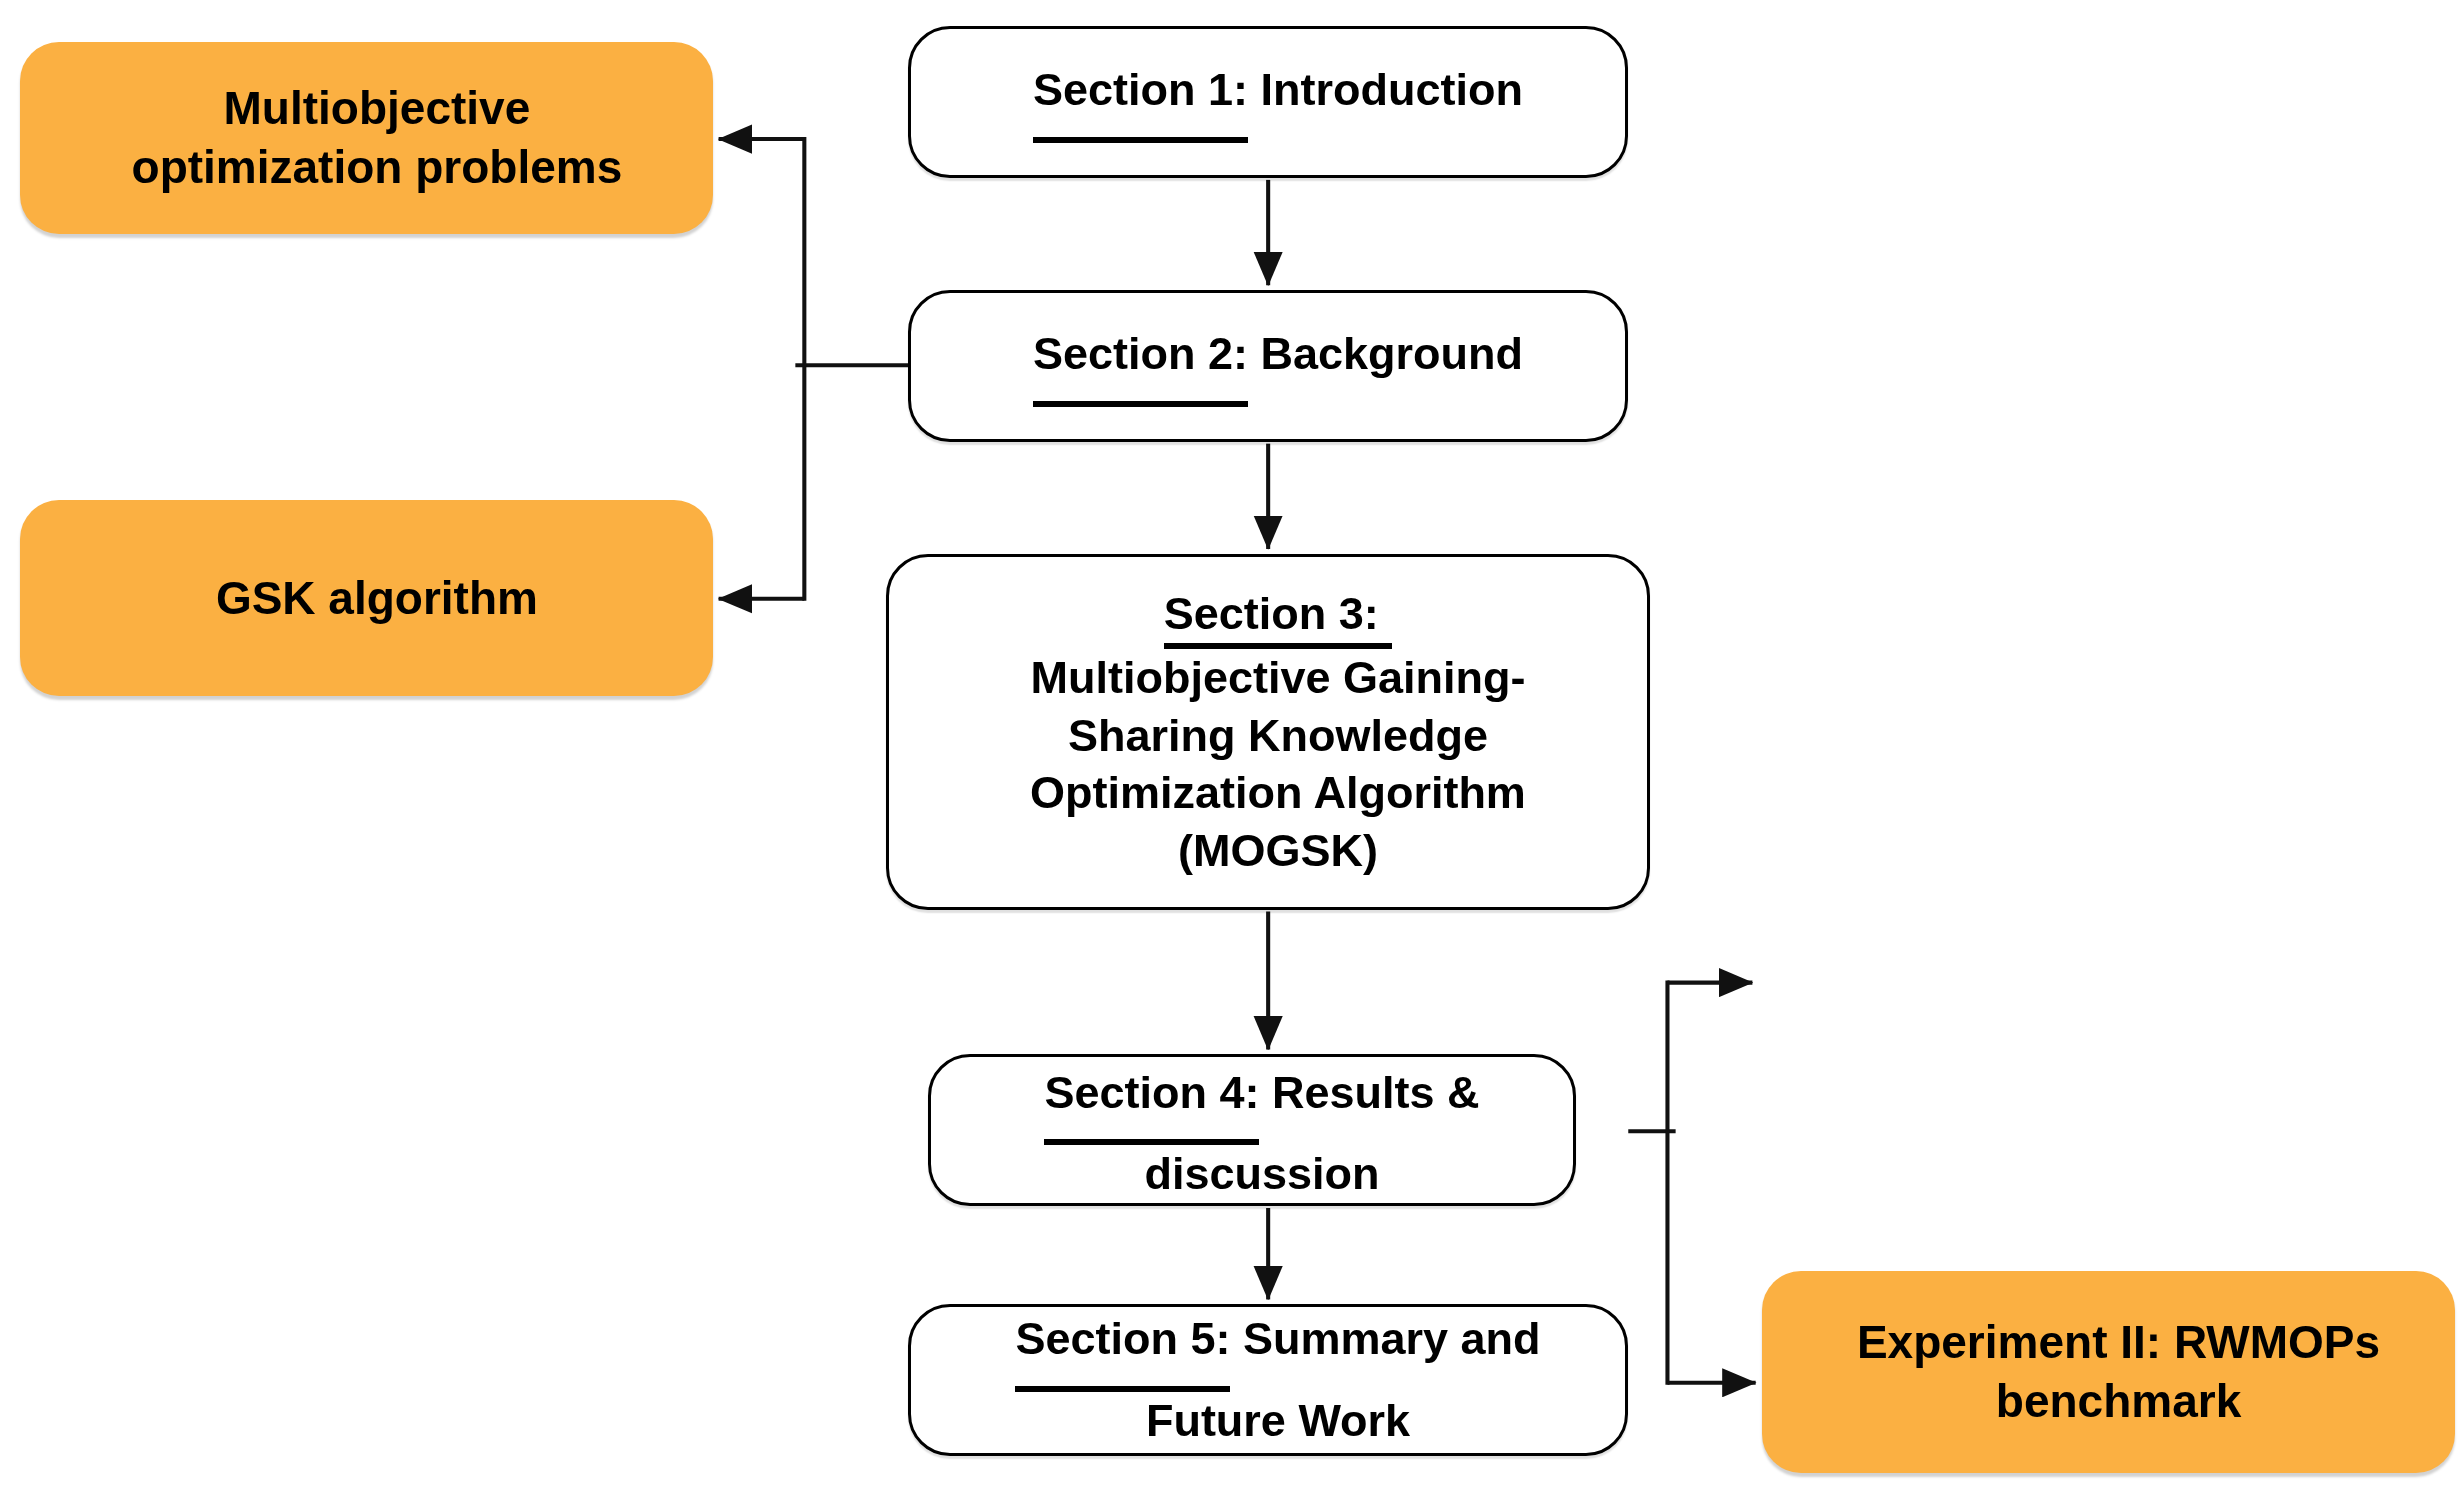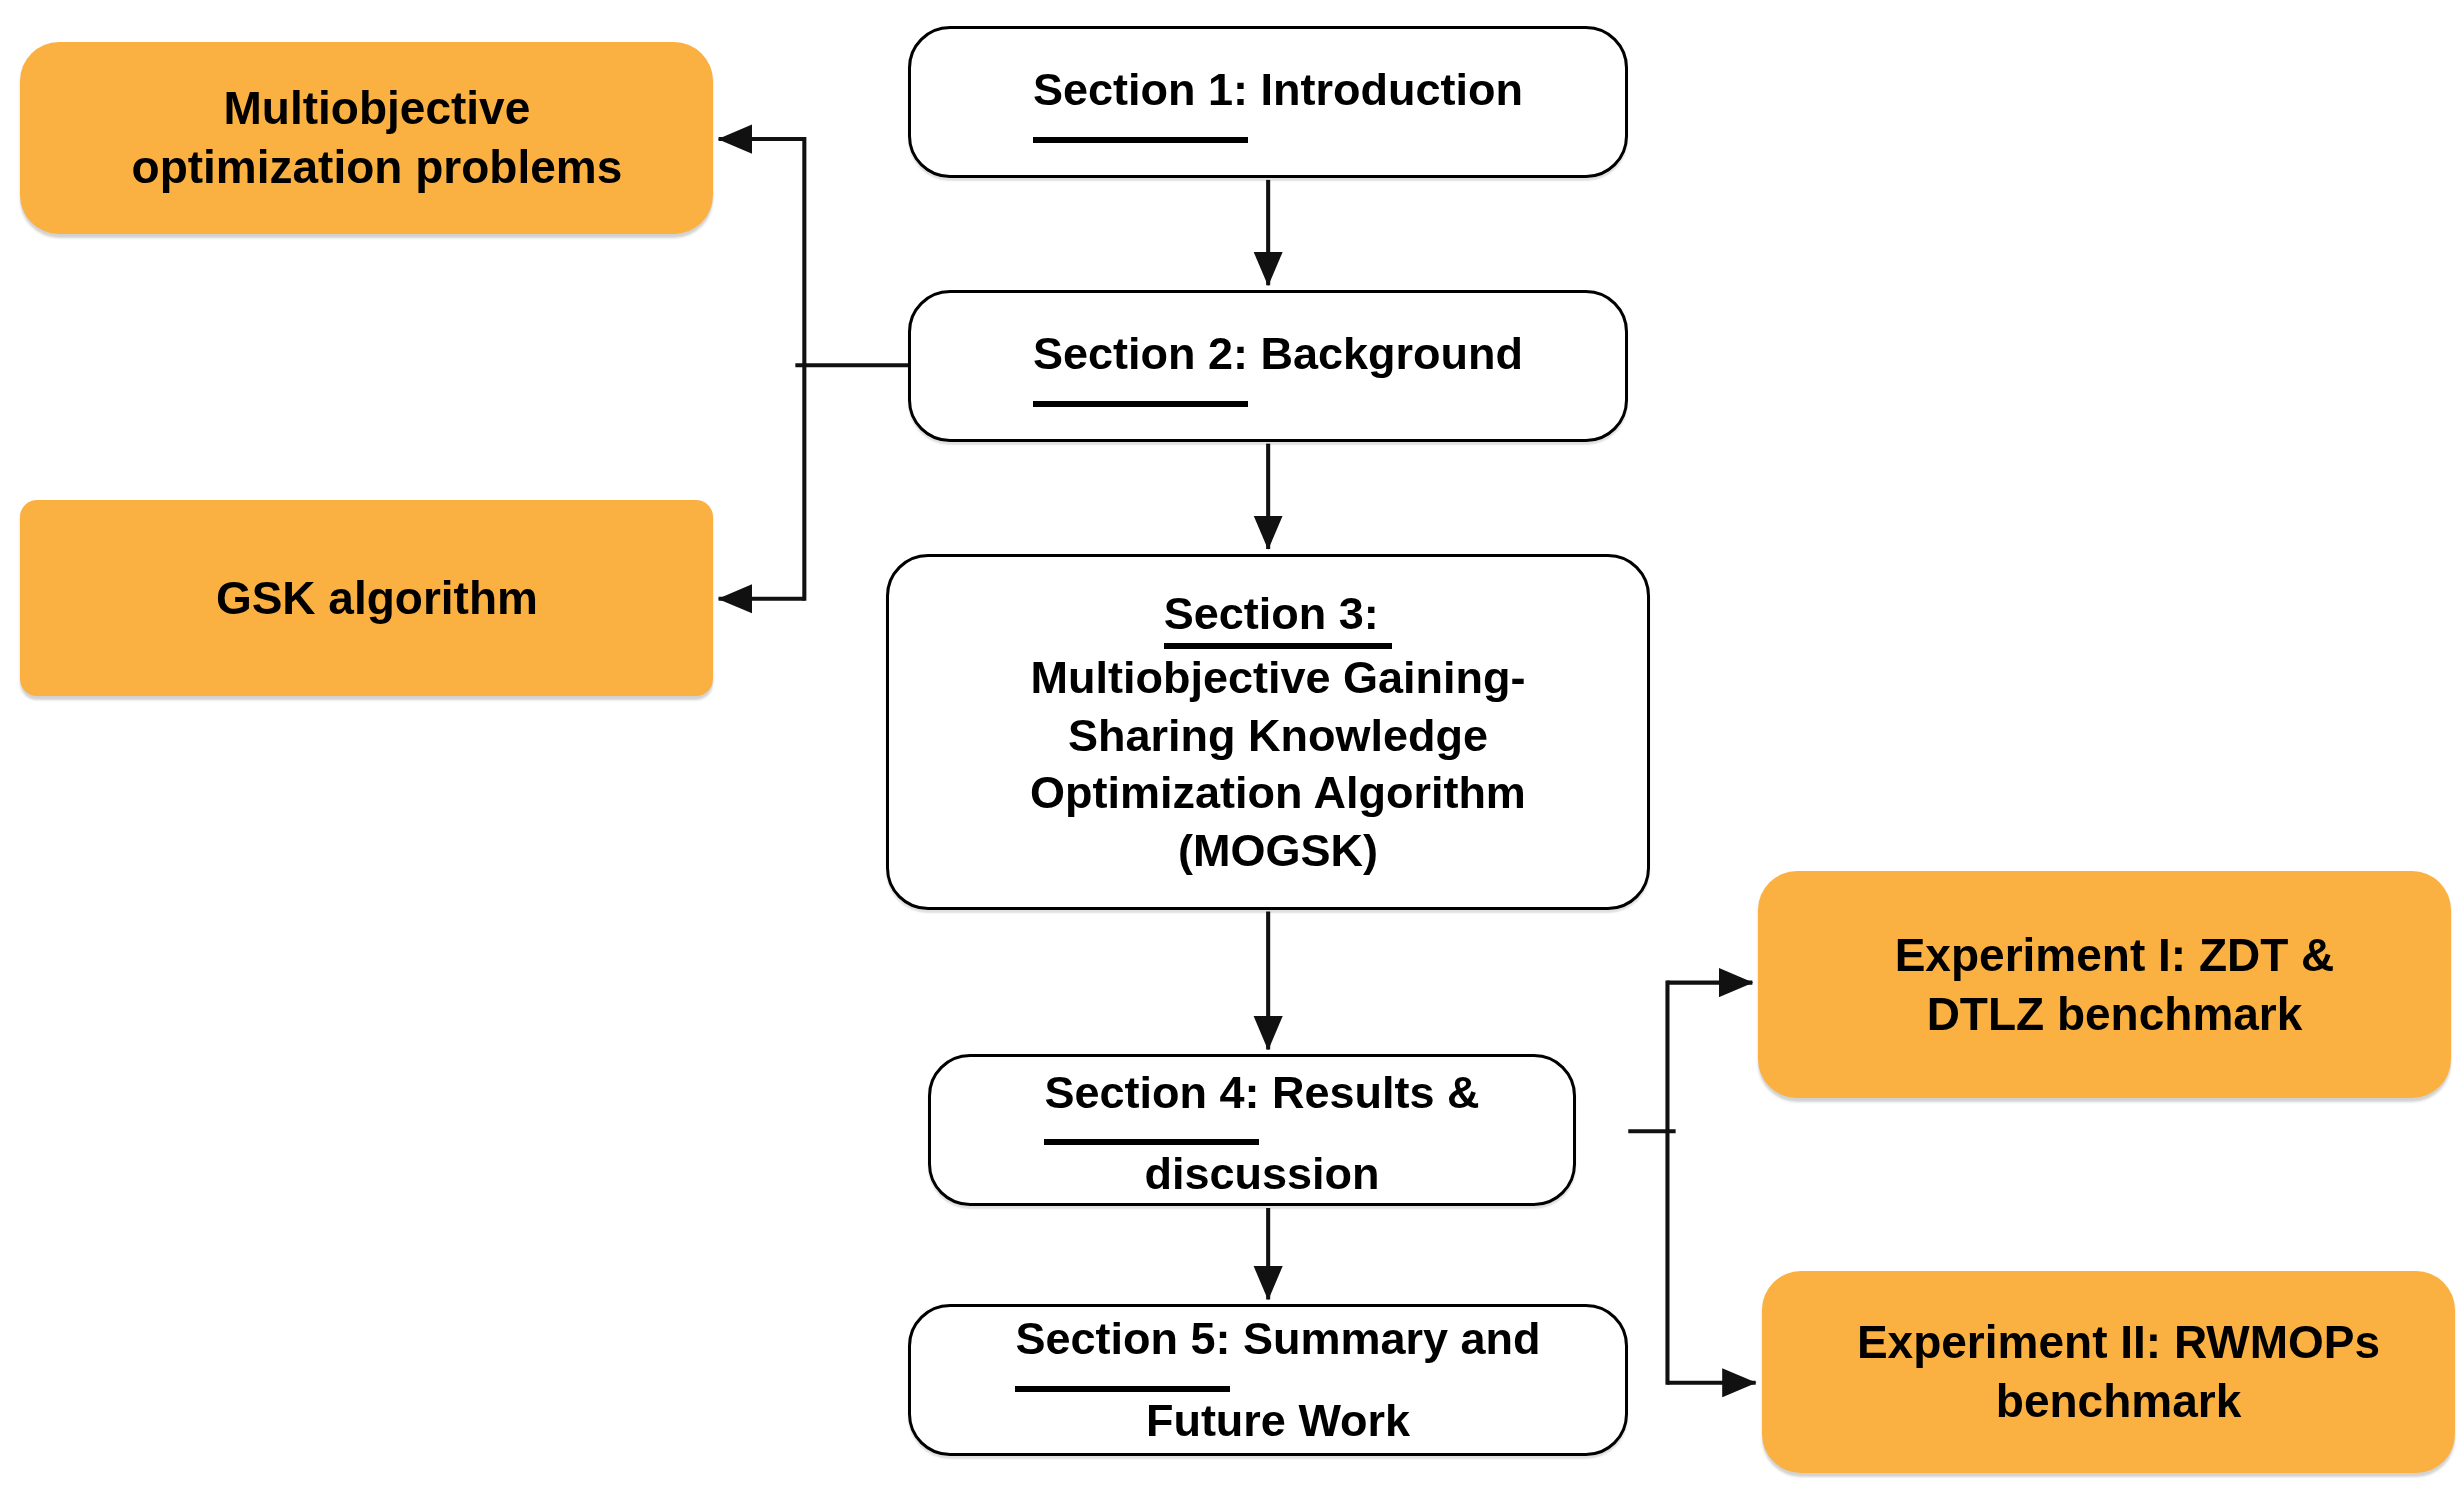--- a/index.html
+++ b/index.html
@@ -34,21 +34,21 @@
     display:table;margin:0 auto;padding:0 0.3em 1px 0;
   }
 
   
   .s1  {left:908px;top:26px;  width:720px;height:152px;}
   .s2  {left:908px;top:290px; width:720px;height:152px;}
   .s3  {left:886px;top:554px; width:764px;height:356px;}
   .s4  {left:928px;top:1054px;width:648px;height:152px;align-items:flex-end;}
   .s5  {left:908px;top:1304px;width:720px;height:152px;}
   .mop {left:20.4px;  top:42px;  width:693px;height:192px;}
-  .gsk {left:20.4px;  top:500px; width:693px;height:196px;border-radius:17px;}
+  .gsk {left:20.4px;  top:500px; width:693px;height:196px;}
   .exp1{left:1758px;top:871px;width:693px;height:227px;}
   .exp2{left:1762px;top:1271px;width:693px;height:202px;}
 </style>
 </head>
 <body>
 
 <div class="canvas">
 
   <svg class="wires" viewBox="0 0 3015 1851" xmlns="http://www.w3.org/2000/svg">
     <defs>
@@ -100,24 +100,20 @@
 
   <div class="box orange mop">
     <div class="box-text">Multiobjective
 optimization problems</div>
   </div>
 
   <div class="box orange gsk">
     <div class="box-text">GSK algorithm</div>
   </div>
 
-  <div class="box orange exp1">
-    <div class="box-text">Experiment I: ZDT &amp;
-DTLZ benchmark</div>
-  </div>
 
   <div class="box orange exp2">
     <div class="box-text">Experiment II: RWMOPs
 benchmark</div>
   </div>
 
 </div>
 
 
 </body></html>

